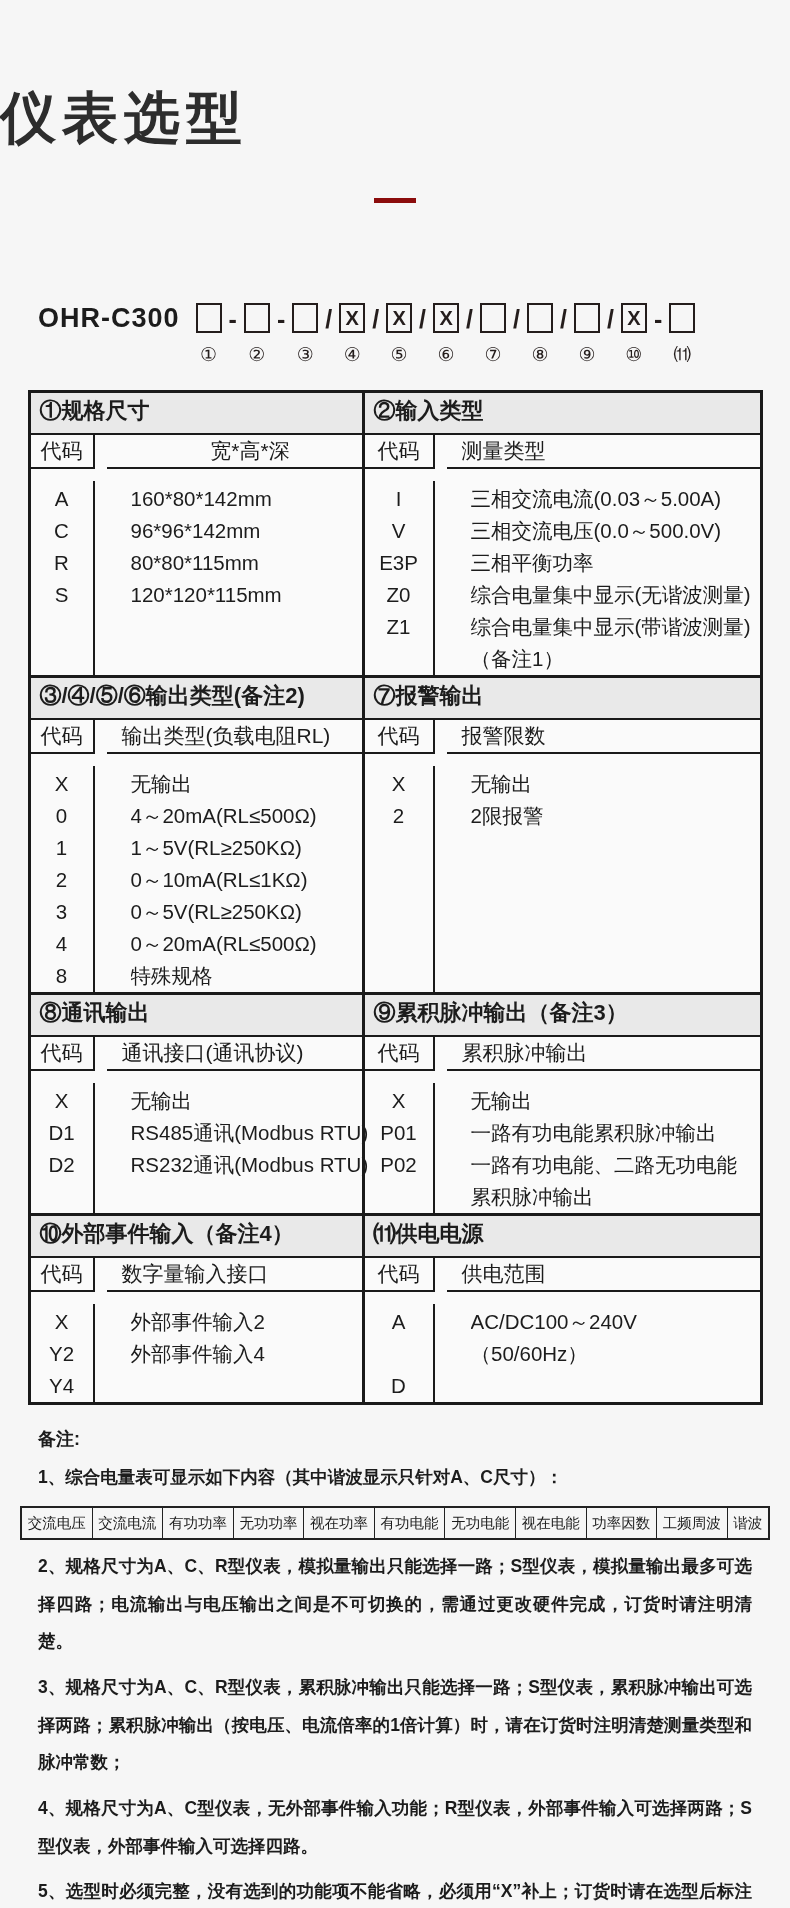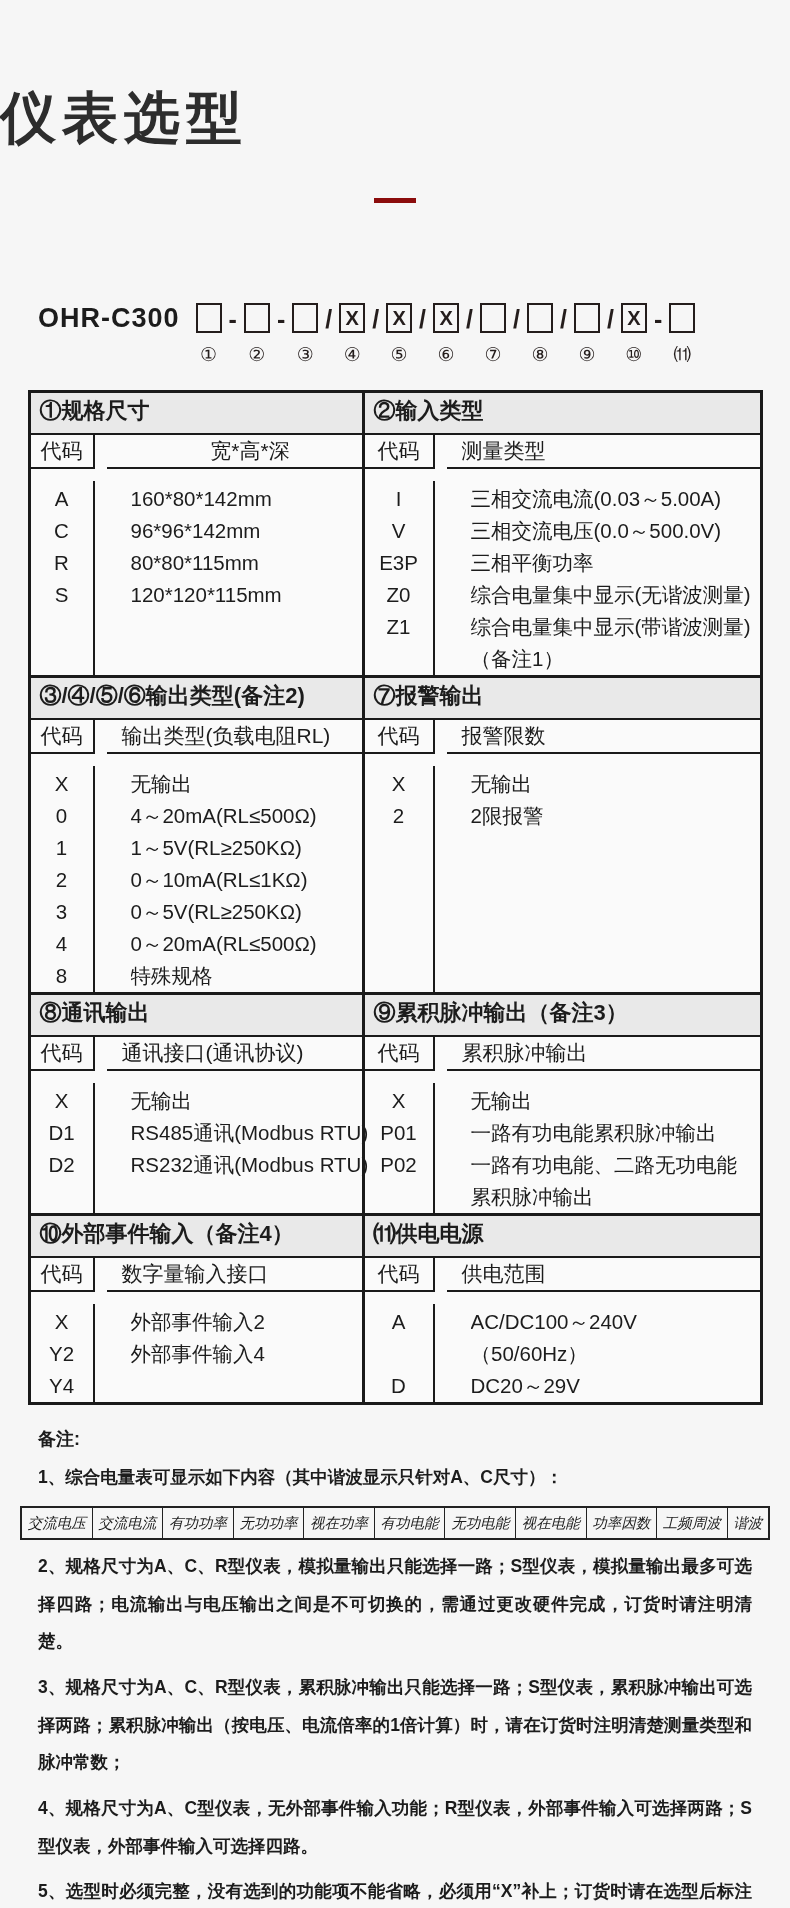--- a/index.html
+++ b/index.html
@@ -108,21 +108,20 @@
     line-height: 2.15;
     margin-top: 8px;
     text-align: justify;
   }
   .mini-table {
     display: flex;
     width: 750px;
     margin: 10px 0 2px -18px;
     border: 2px solid #222;
     background: #f6f6f6;
-    font-style: italic;
   }
   .mini-cell {
     flex: 1;
     border-right: 1.5px solid #222;
     text-align: center;
     padding: 6px 0 5px 0;
     font-family: "Liberation Serif", serif;
     font-size: 14.5px;
     font-weight: 400;
     white-space: nowrap; overflow: hidden;
@@ -347,21 +346,20 @@
         <div class="ch-code">代码</div>
         <div class="ch-desc">供电范围</div>
         <div class="col-code">
             <div class="cell-line">A</div>
             <div class="cell-line"></div>
             <div class="cell-line">D</div>
           </div>
         <div class="col-desc">
             <div class="cell-line">AC/DC100～240V</div>
             <div class="cell-line">（50/60Hz）</div>
-            <div class="cell-line">DC20～29V</div>
           </div>
       </div>
     </div>
   </div>
 
 </div>
 
 <div class="notes">
   <div class="notes-label">备注:</div>
   <div class="note-p">1、综合电量表可显示如下内容（其中谐波显示只针对A、C尺寸）：</div>

